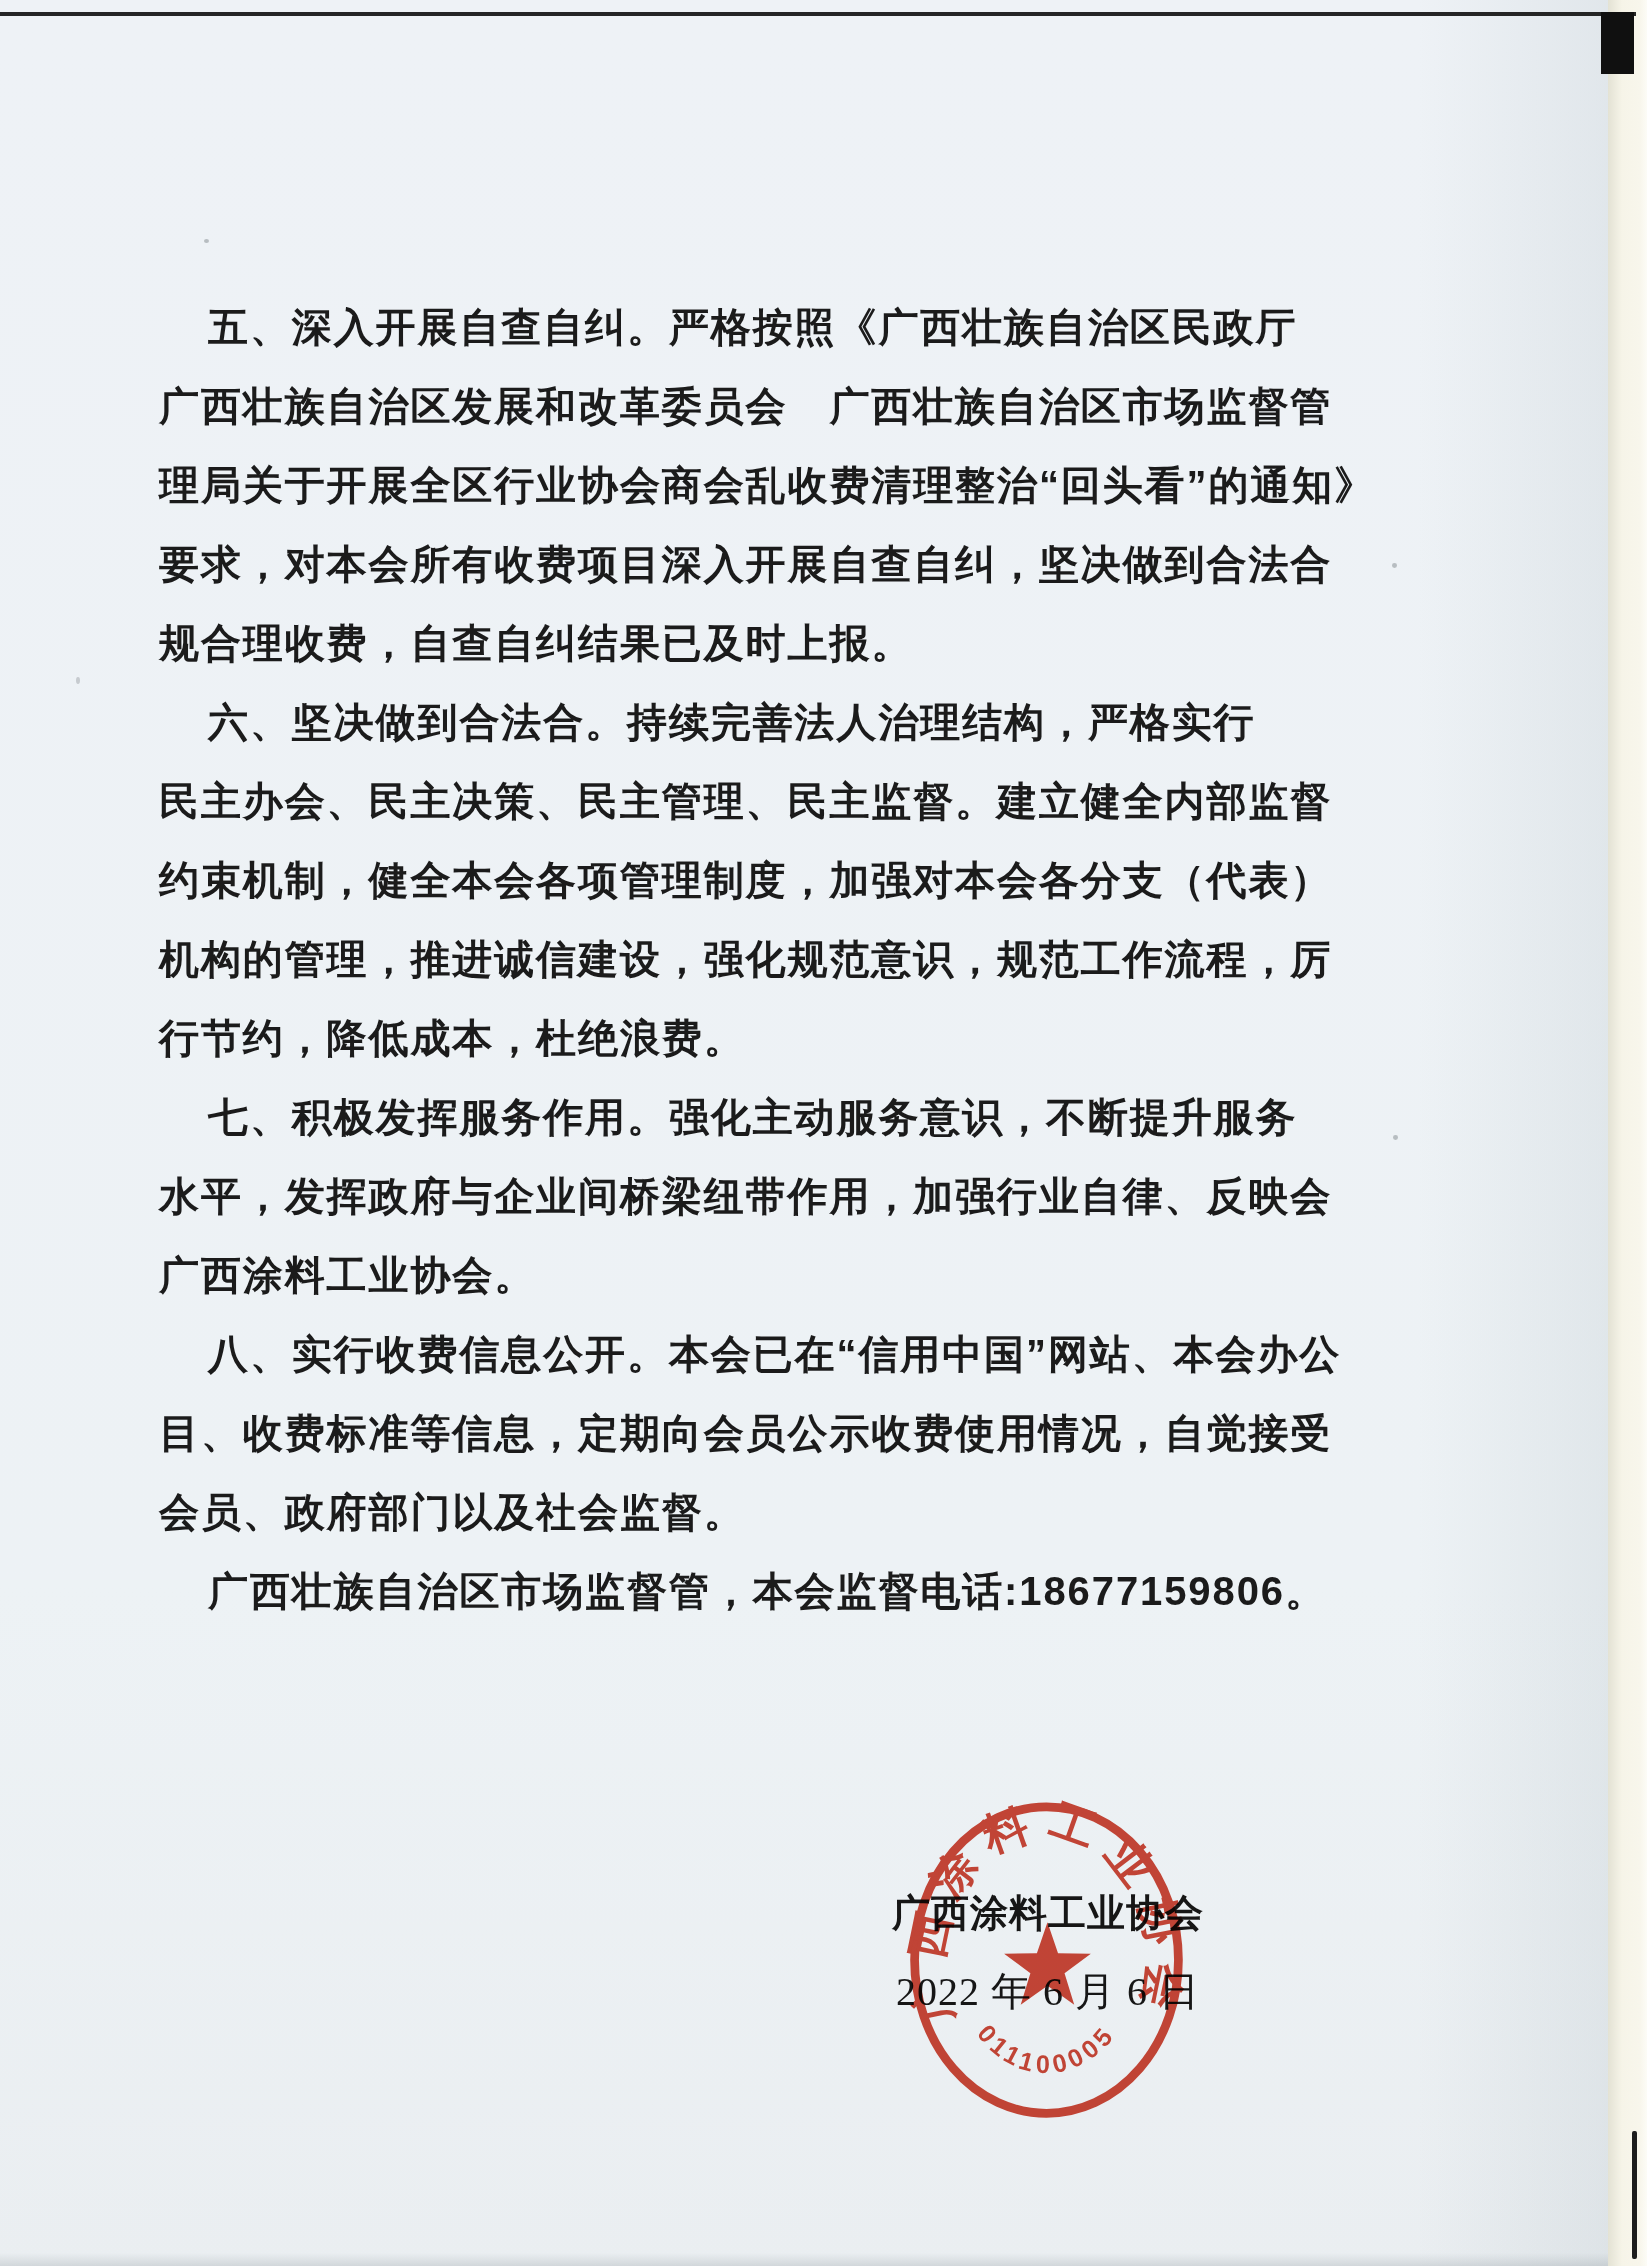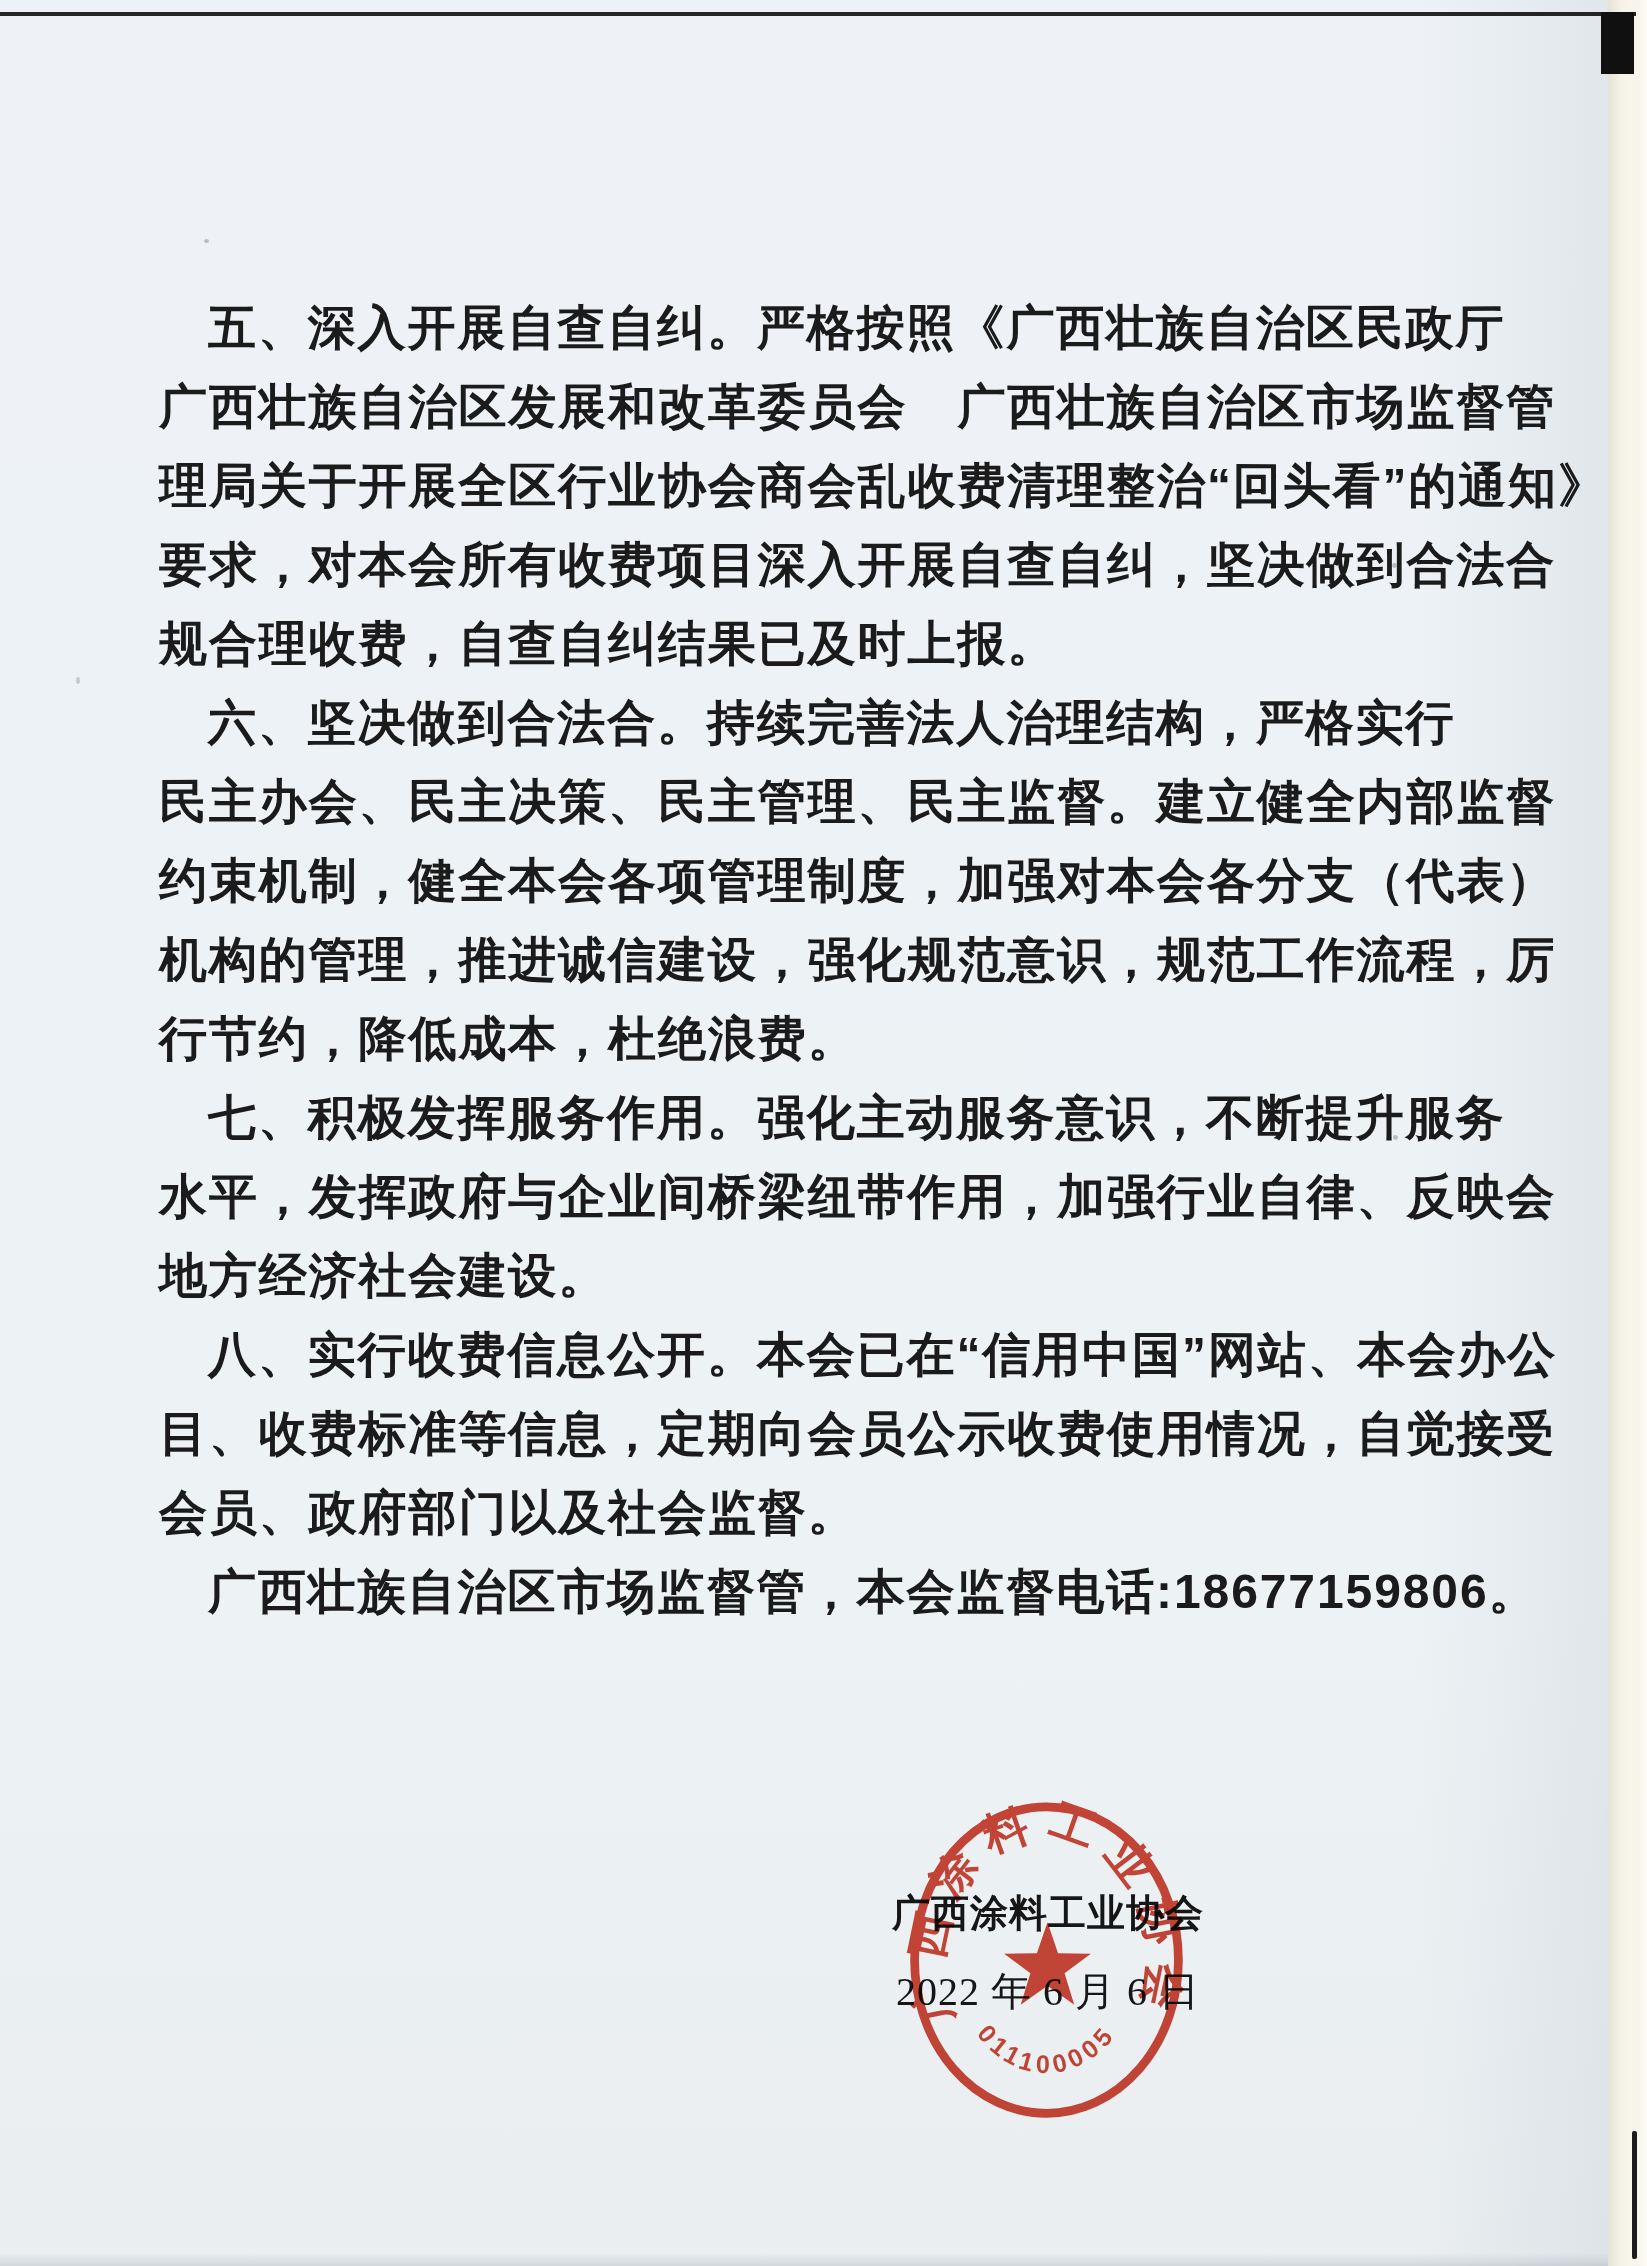--- a/index.html
+++ b/index.html
@@ -10,21 +10,21 @@
   }
   .scan{
     position:relative;width:1648px;height:2267px;overflow:hidden;
     background:
       linear-gradient(90deg, rgba(0,0,0,0) 86%, rgba(150,165,172,.14) 97%, rgba(150,165,172,.20)),
       linear-gradient(180deg,#eef2f6 0%,#edf2f5 70%,#eaeef1 100%);
   }
   
   .doc-body{
     position:absolute;left:159px;top:288px;width:1131px;
-    color:#1b1b1b;font-size:48px;line-height:79px;font-weight:600;
+    color:#1b1b1b;font-size:40px;line-height:79px;font-weight:600;
     letter-spacing:1.9px;
   }
   .doc-body .line{white-space:nowrap;text-align:left;}
   .doc-body .line.first{text-indent:49px;}
   
   .sig-org{
     position:absolute;left:878px;top:1888px;width:340px;
     text-align:center;color:#161616;font-size:38px;font-weight:600;letter-spacing:1px;
     white-space:nowrap;
   }
@@ -69,21 +69,21 @@
       <div class="line">理局关于开展全区行业协会商会乱收费清理整治“回头看”的通知》</div>
       <div class="line">要求，对本会所有收费项目深入开展自查自纠，坚决做到合法合</div>
       <div class="line last">规合理收费，自查自纠结果已及时上报。</div>
       <div class="line first">六、坚决做到合法合。持续完善法人治理结构，严格实行</div>
       <div class="line">民主办会、民主决策、民主管理、民主监督。建立健全内部监督</div>
       <div class="line">约束机制，健全本会各项管理制度，加强对本会各分支（代表）</div>
       <div class="line">机构的管理，推进诚信建设，强化规范意识，规范工作流程，厉</div>
       <div class="line last">行节约，降低成本，杜绝浪费。</div>
       <div class="line first">七、积极发挥服务作用。强化主动服务意识，不断提升服务</div>
       <div class="line">水平，发挥政府与企业间桥梁纽带作用，加强行业自律、反映会</div>
-      <div class="line last">地方经济社会建设。</div>
+      <div class="line last">广西涂料工业协会。</div>
       <div class="line first">八、实行收费信息公开。本会已在“信用中国”网站、本会办公</div>
       <div class="line">目、收费标准等信息，定期向会员公示收费使用情况，自觉接受</div>
       <div class="line last">会员、政府部门以及社会监督。</div>
       <div class="line first last">广西壮族自治区市场监督管，本会监督电话:18677159806。</div>
     </div>
 
   <div class="sig-org">广西涂料工业协会</div>
   <div class="sig-date">2022 年 6 月 6 日</div>
 
   <svg class="seal" viewBox="0 0 300 340">

